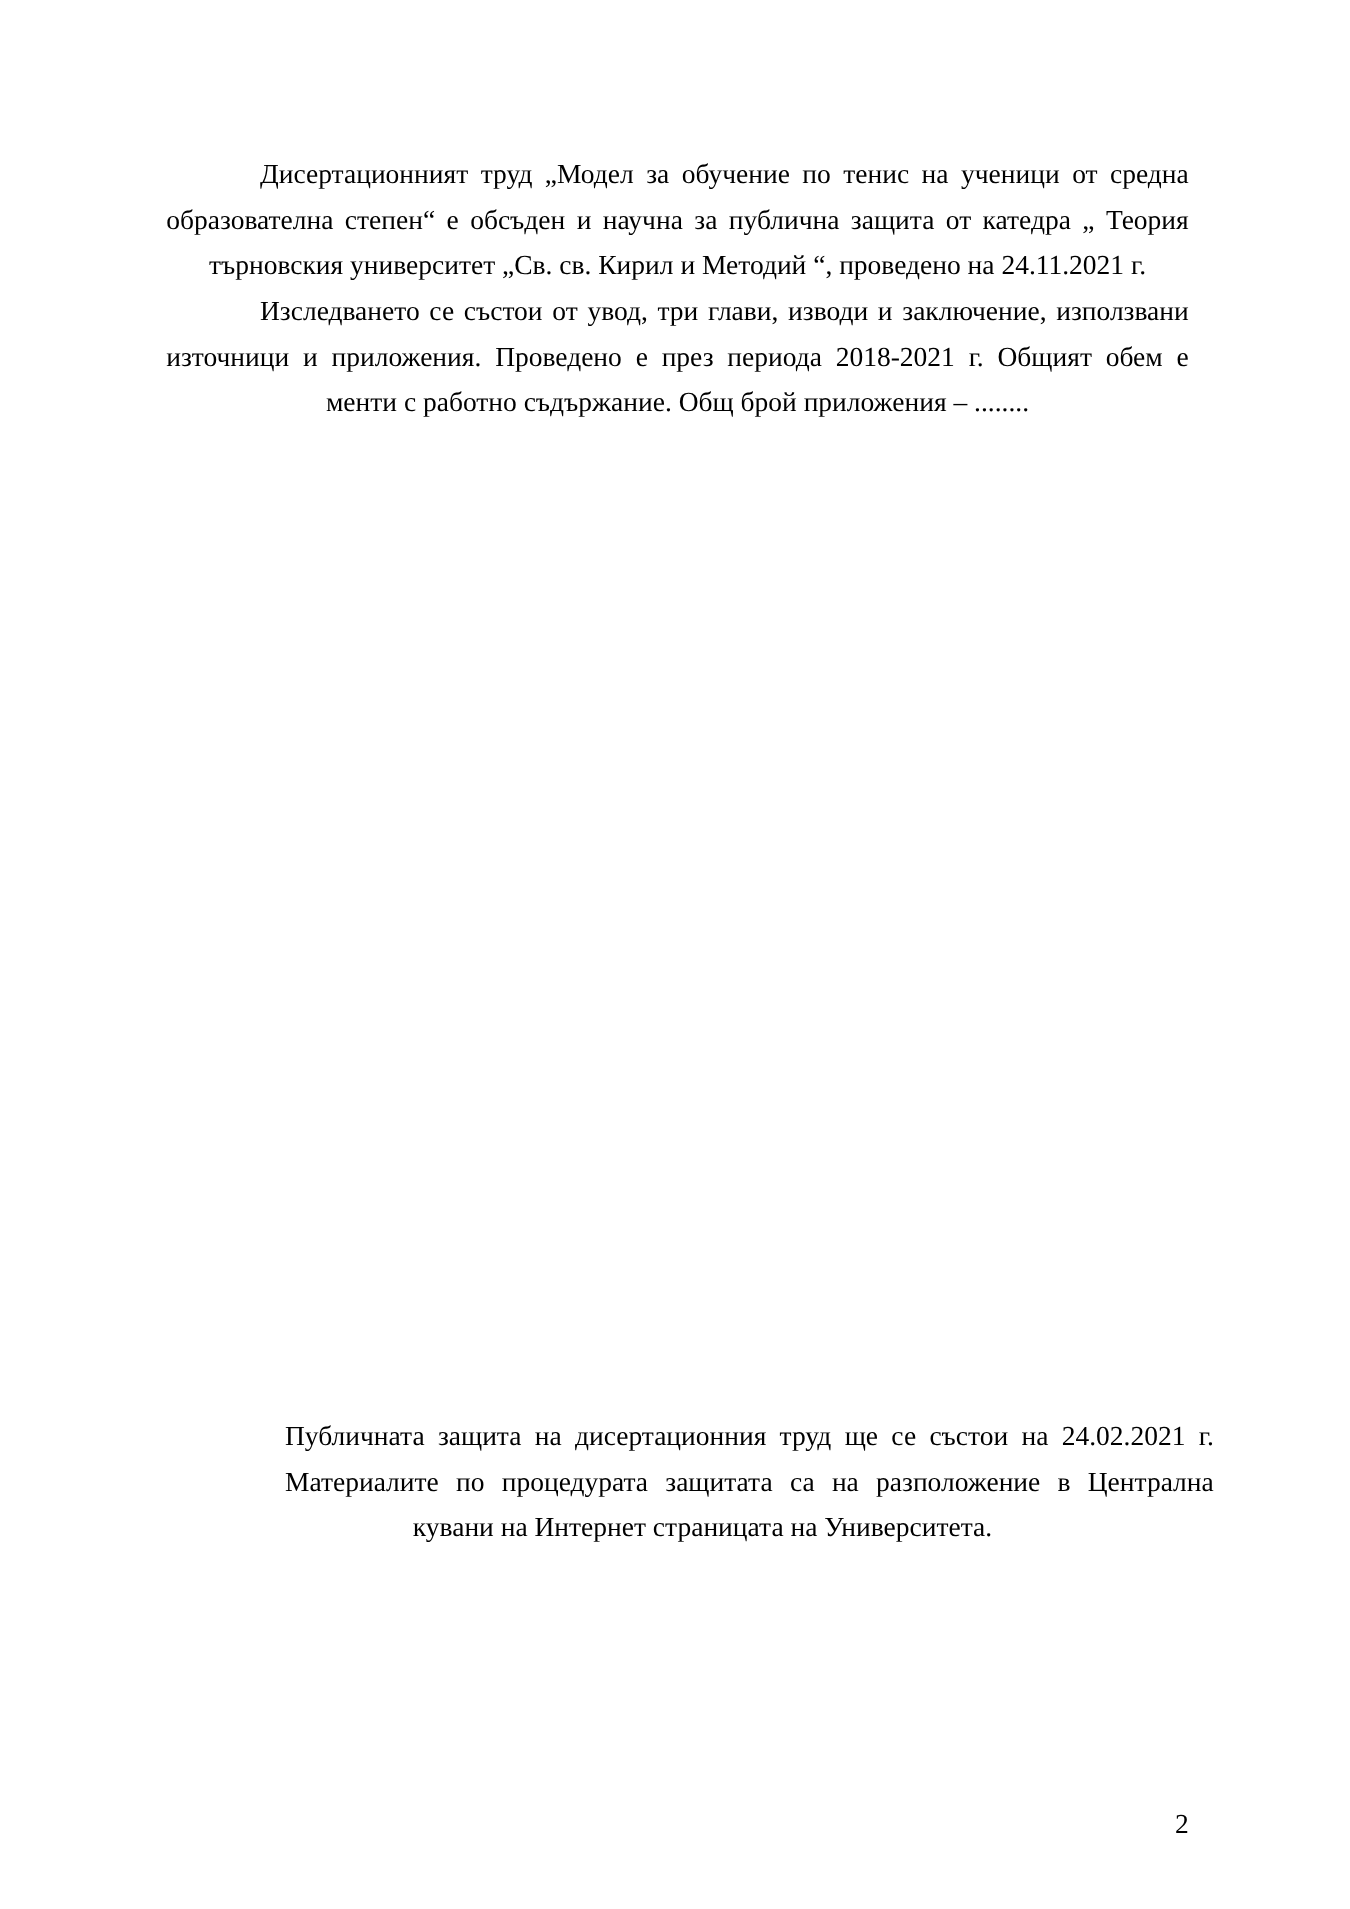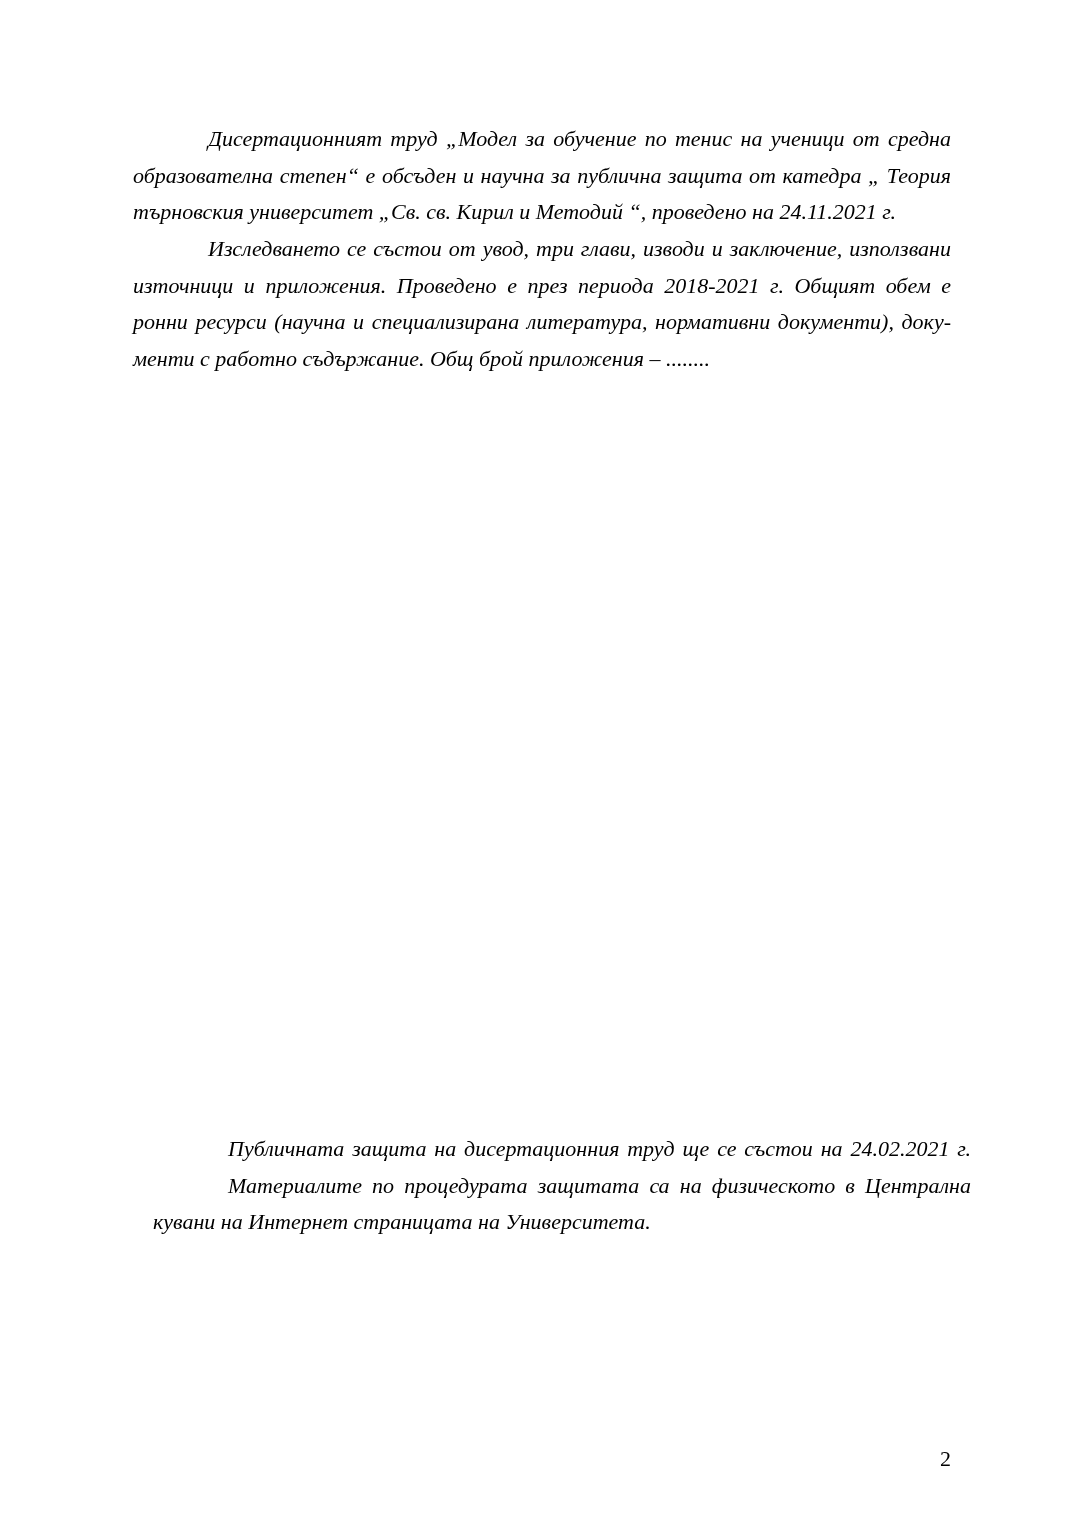--- a/index.html
+++ b/index.html
@@ -13,38 +13,37 @@
     height: 1527px;
     background: #ffffff;
     color: #000000;
     font-family: "Liberation Serif", "DejaVu Serif", serif;
     overflow: hidden;
   }
   .text-block {
     position: absolute;
     left: 133px;
     width: 818px;
-    font-style: italic;
     font-size: 22px;
     line-height: 36.7px;
     color: #000000;
   }
   .block-1 { top: 121px; }
   .block-2 { top: 1131px; margin-left: 20px; }
   .line {
     margin: 0;
     padding: 0;
     height: 36.7px;
   }
   .just {
     text-align: justify;
     text-align-last: justify;
   }
   .left {
-    text-align: left;
+    text-align: center;
   }
   .indent {
     text-indent: 75px;
   }
   .page-number {
     position: absolute;
     top: 1446px;
     left: 133px;
     width: 818px;
     text-align: right;
@@ -58,25 +57,24 @@
 <body>
 
 <div class="page">
 
   <div class="text-block block-1">
     <p class="line just indent">Дисертационният труд „Модел за обучение по тенис на ученици от средна</p>
     <p class="line just">образователна степен“ е обсъден и научна за публична защита от катедра „ Теория</p>
     <p class="line left">търновския университет „Св. св. Кирил и Методий “, проведено на 24.11.2021 г.</p>
     <p class="line just indent">Изследването се състои от увод, три глави, изводи и заключение, използвани</p>
     <p class="line just">източници и приложения. Проведено е през периода 2018-2021 г. Общият обем е</p>
-    <p class="line just">ронни ресурси (научна и специализирана литература, нормативни документи), доку-</p>
     <p class="line left">менти с работно съдържание. Общ брой приложения – ........</p>
   </div>
 
   <div class="text-block block-2">
     <p class="line just indent">Публичната защита на дисертационния труд ще се състои на 24.02.2021 г.</p>
-    <p class="line just indent">Материалите по процедурата защитата са на физическото в Централна</p>
+    <p class="line just indent">Материалите по процедурата защитата са на разположение в Централна</p>
     <p class="line left">кувани на Интернет страницата на Университета.</p>
   </div>
 
   <div class="page-number">2</div>
 
 </div>
 
 </body></html>

